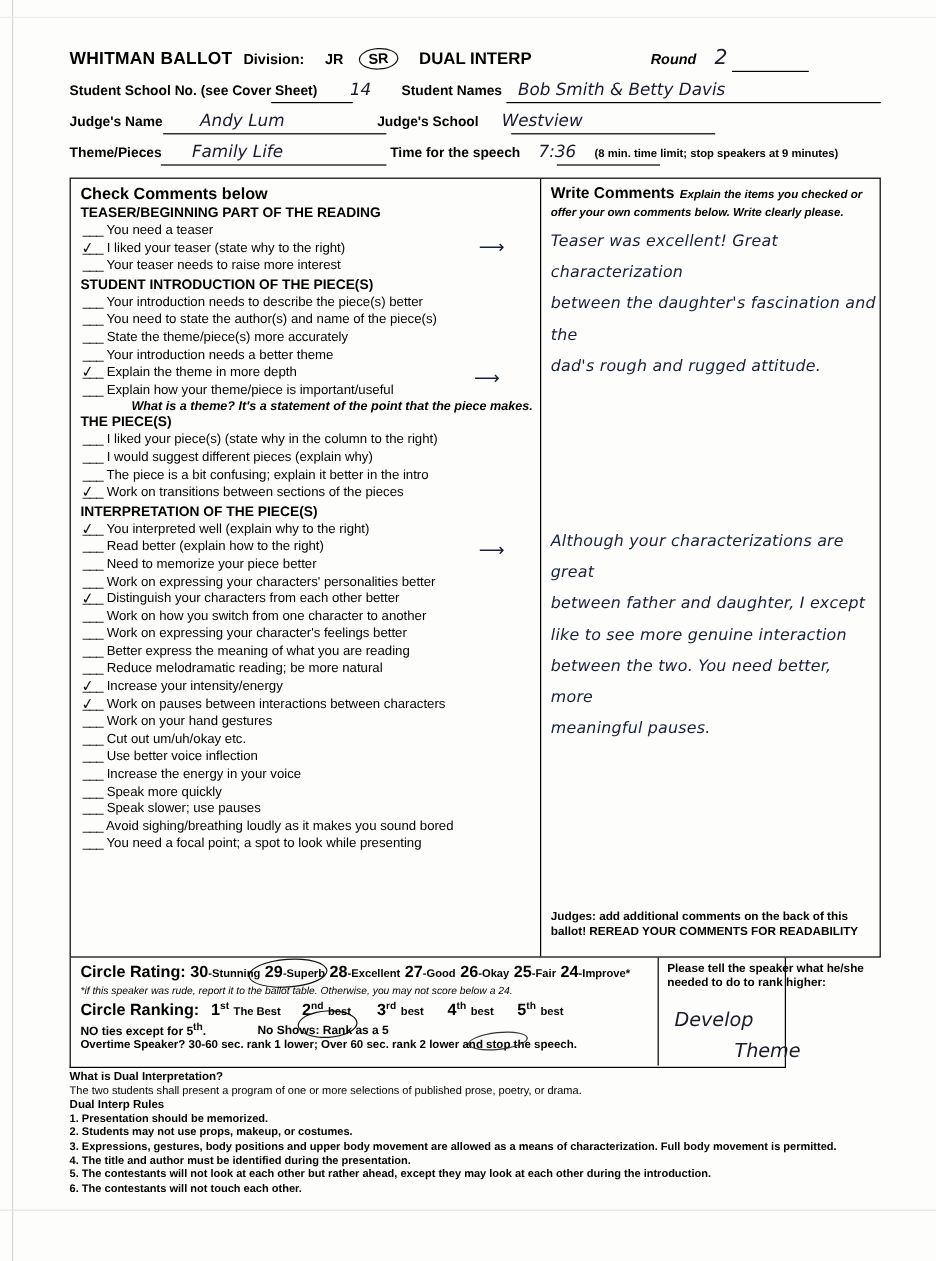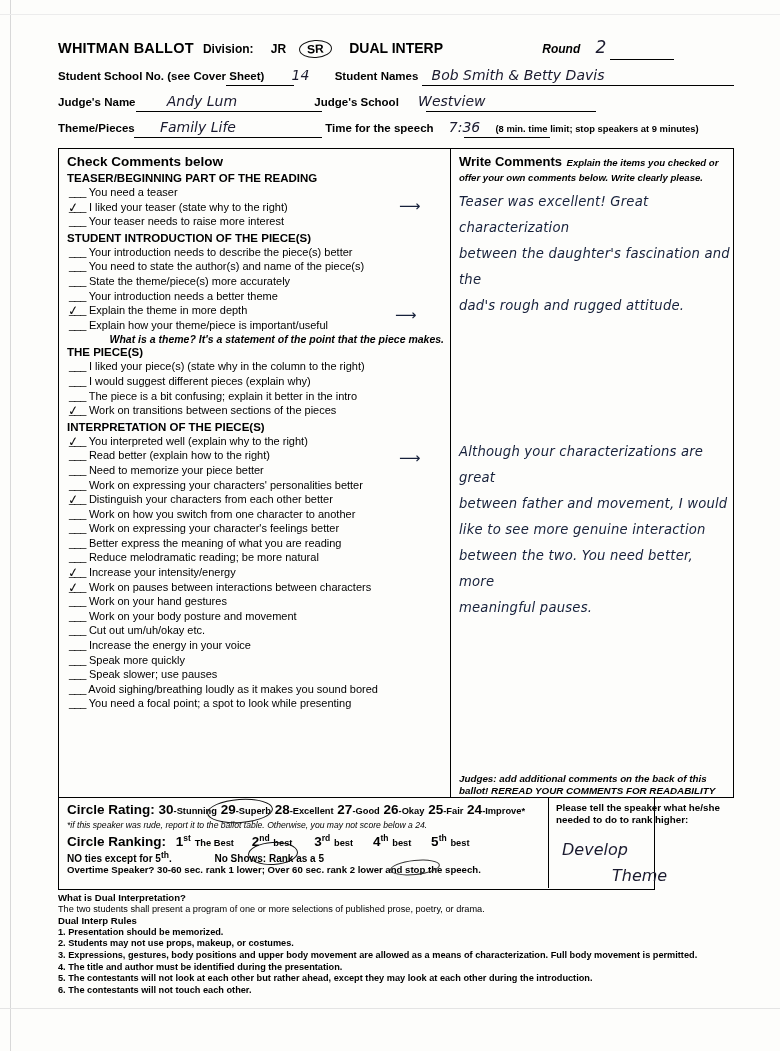--- a/index.html
+++ b/index.html
@@ -154,24 +154,23 @@
   .arrow {
     position: absolute;
     font-family: "DejaVu Sans", sans-serif;
     font-size: 15px;
     color: #16203a;
   }
 
   .judges-note {
     position: absolute;
     left: 8px;
-    bottom: 0;
+    bottom: 14px;
     width: 268px;
     font-size: 9.8px;
-    font-style: italic;
     font-weight: bold;
     line-height: 12px;
   }
 
   
   .ratebox {
     position: relative;
     border: 1.6px solid #000;
     border-top: none;
     width: 597px;
@@ -295,22 +294,22 @@
         <div class="item"><span class="blank">___</span> <span>Need to memorize your piece better</span></div>
         <div class="item"><span class="blank">___</span> <span>Work on expressing your characters' personalities better</span></div>
         <div class="item"><span class="chk">✓</span><span class="blank">___</span> <span>Distinguish your characters from each other better</span></div>
         <div class="item"><span class="blank">___</span> <span>Work on how you switch from one character to another</span></div>
         <div class="item"><span class="blank">___</span> <span>Work on expressing your character's feelings better</span></div>
         <div class="item"><span class="blank">___</span> <span>Better express the meaning of what you are reading</span></div>
         <div class="item"><span class="blank">___</span> <span>Reduce melodramatic reading; be more natural</span></div>
         <div class="item"><span class="chk">✓</span><span class="blank">___</span> <span>Increase your intensity/energy</span></div>
         <div class="item"><span class="chk">✓</span><span class="blank">___</span> <span>Work on pauses between interactions between characters</span></div>
         <div class="item"><span class="blank">___</span> <span>Work on your hand gestures</span></div>
-        <div class="item"><span class="blank">___</span> <span>Work on your body posture and movement</span></div>
         <div class="item"><span class="blank">___</span> <span>Cut out um/uh/okay etc.</span></div>
+        <div class="item"><span class="blank">___</span> <span>Use better voice inflection</span></div>
         <div class="item"><span class="blank">___</span> <span>Increase the energy in your voice</span></div>
         <div class="item"><span class="blank">___</span> <span>Speak more quickly</span></div>
         <div class="item"><span class="blank">___</span> <span>Speak slower; use pauses</span></div>
         <div class="item"><span class="blank">___</span> <span>Avoid sighing/breathing loudly as it makes you sound bored</span></div>
         <div class="item"><span class="blank">___</span> <span>You need a focal point; a spot to look while presenting</span></div>
       </div>
 
       <div class="arrow" style="left:340px; top:48px;">⟶</div>
       <div class="arrow" style="left:336px; top:157px;">⟶</div>
       <div class="arrow" style="left:340px; top:300px;">⟶</div>
@@ -323,21 +322,21 @@
 
         <div class="hand-para hand-blk" style="left:8px; top:40px; width:272px;">
           <div>Teaser was excellent!  Great characterization</div>
           <div>between the daughter's fascination and the</div>
           <div>dad's rough and rugged attitude.</div>
         </div>
 
 
         <div class="hand-para hand-blk" style="left:8px; top:290px; width:272px;">
           <div>Although your characterizations are great</div>
-          <div>between father and movement, I would</div>
+          <div>between father and daughter, I except</div>
           <div>like to see more genuine interaction</div>
           <div>between the two. You need better, more</div>
           <div>meaningful pauses.</div>
         </div>
 
         <div class="judges-note">Judges: add additional comments on the back of this ballot! REREAD YOUR COMMENTS FOR READABILITY</div>
       </div>
     </div>
 
     <div class="ratebox">

